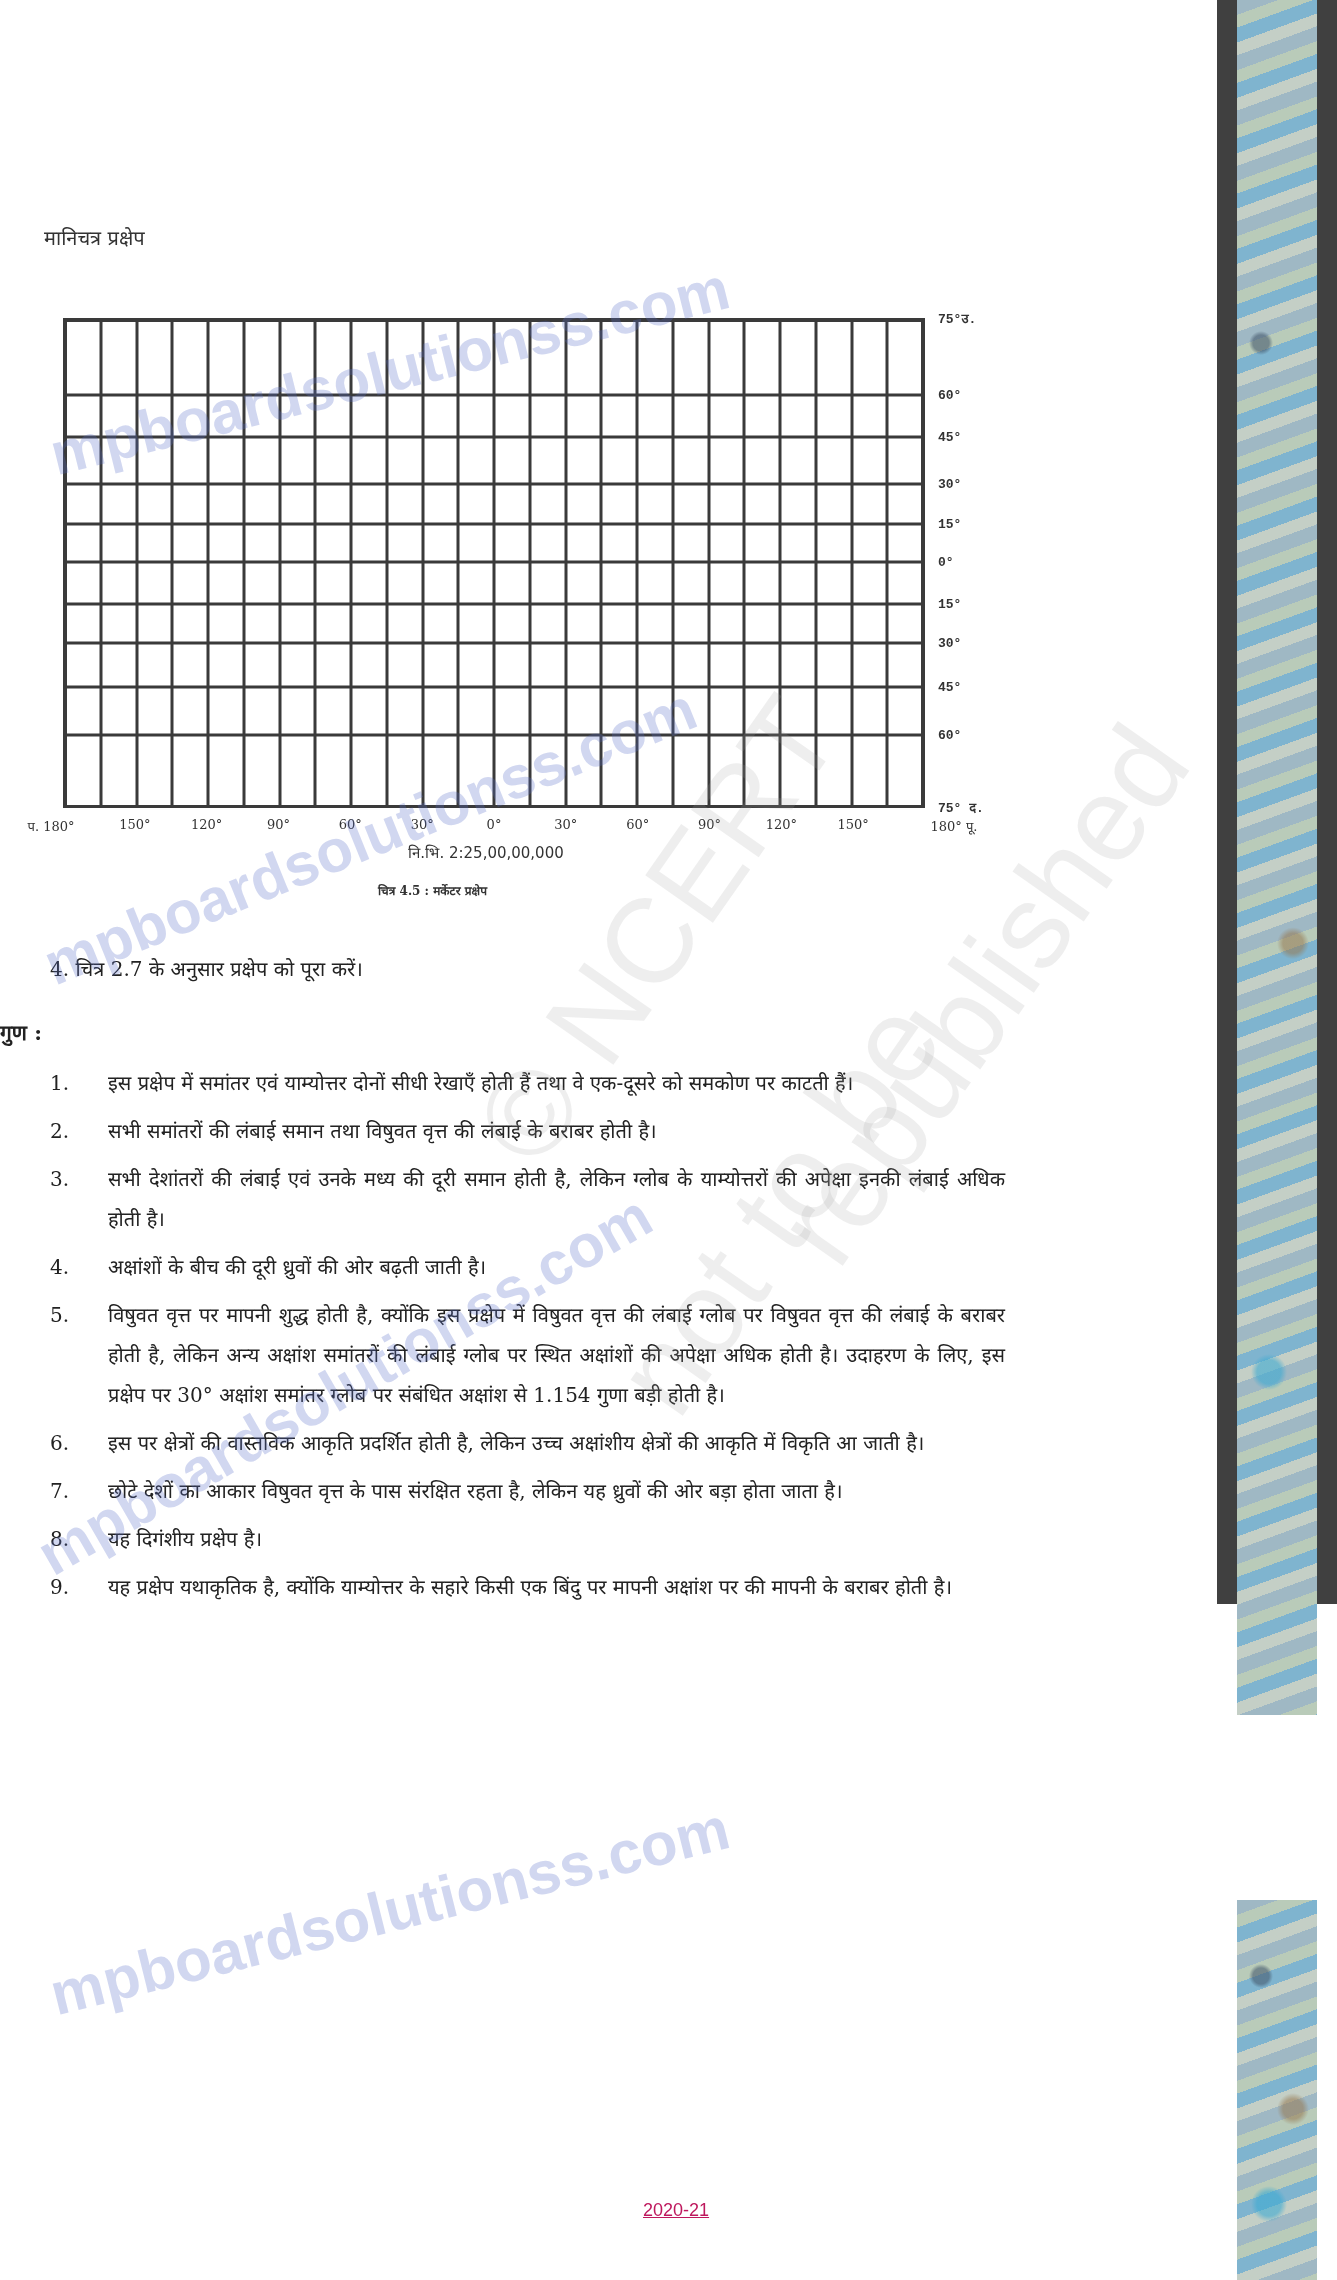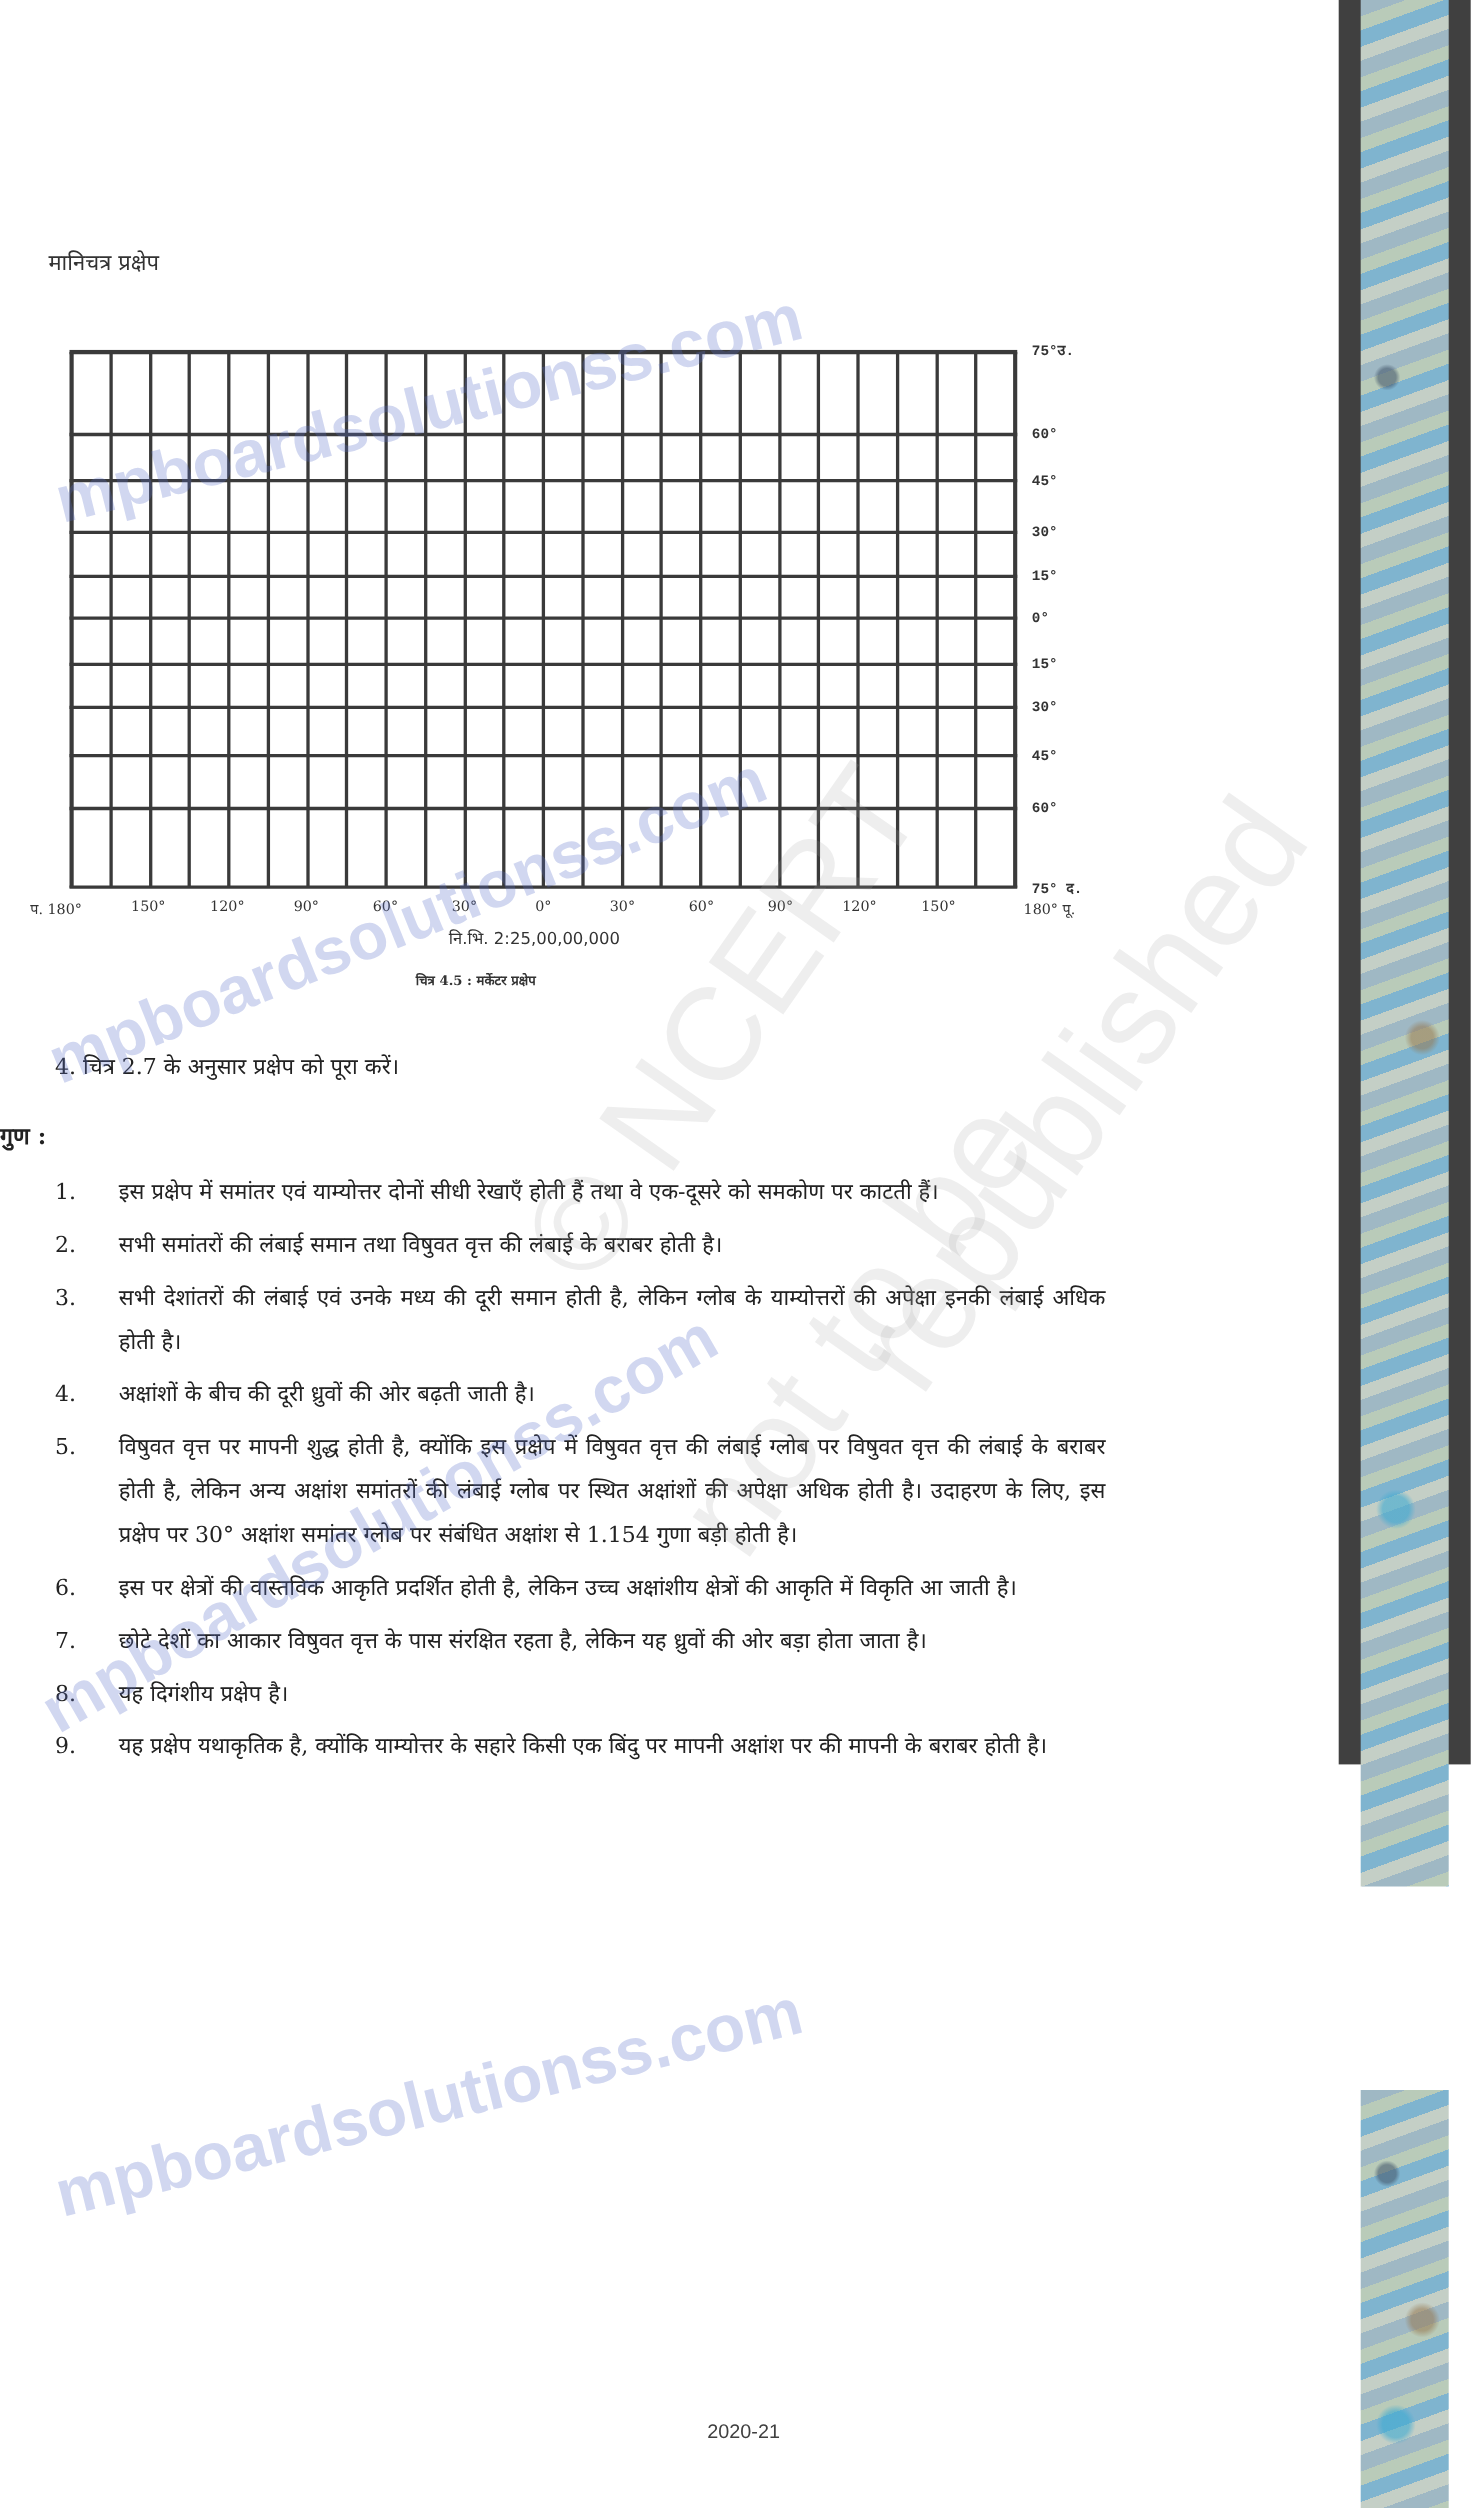--- a/index.html
+++ b/index.html
@@ -33,22 +33,23 @@
     position:absolute; left:50px; top:955px; font-size:20px; color:#222;
   }
   .section-heading {
     position:absolute; left:0px; top:1018px; font-size:21px; font-weight:bold; color:#222;
   }
   .props { position:absolute; left:50px; top:1063px; width:955px; }
   .prop { display:flex; font-size:20px; line-height:40px; color:#222; margin-bottom:8px; }
   .prop .num { width:58px; flex:none; }
   .prop .txt { flex:1; text-align:justify; }
   .footer-year {
-    position:absolute; left:643px; top:2200px; font-size:18px; color:#404040;
+    position:absolute; left:643px; top:2200px; font-size:18px; color:#be185d;
     font-family:"Liberation Sans", sans-serif;
+    text-decoration:underline;
   }
   
   .wm {
     position:absolute; font-family:"Liberation Sans", sans-serif; font-weight:bold;
     color:rgba(90,110,200,0.28); transform-origin:left bottom; white-space:nowrap;
     pointer-events:none;
   }
   .wm-ncert {
     position:absolute; font-family:"Liberation Sans", sans-serif;
     color:rgba(160,160,160,0.18); transform-origin:left bottom; white-space:nowrap;

